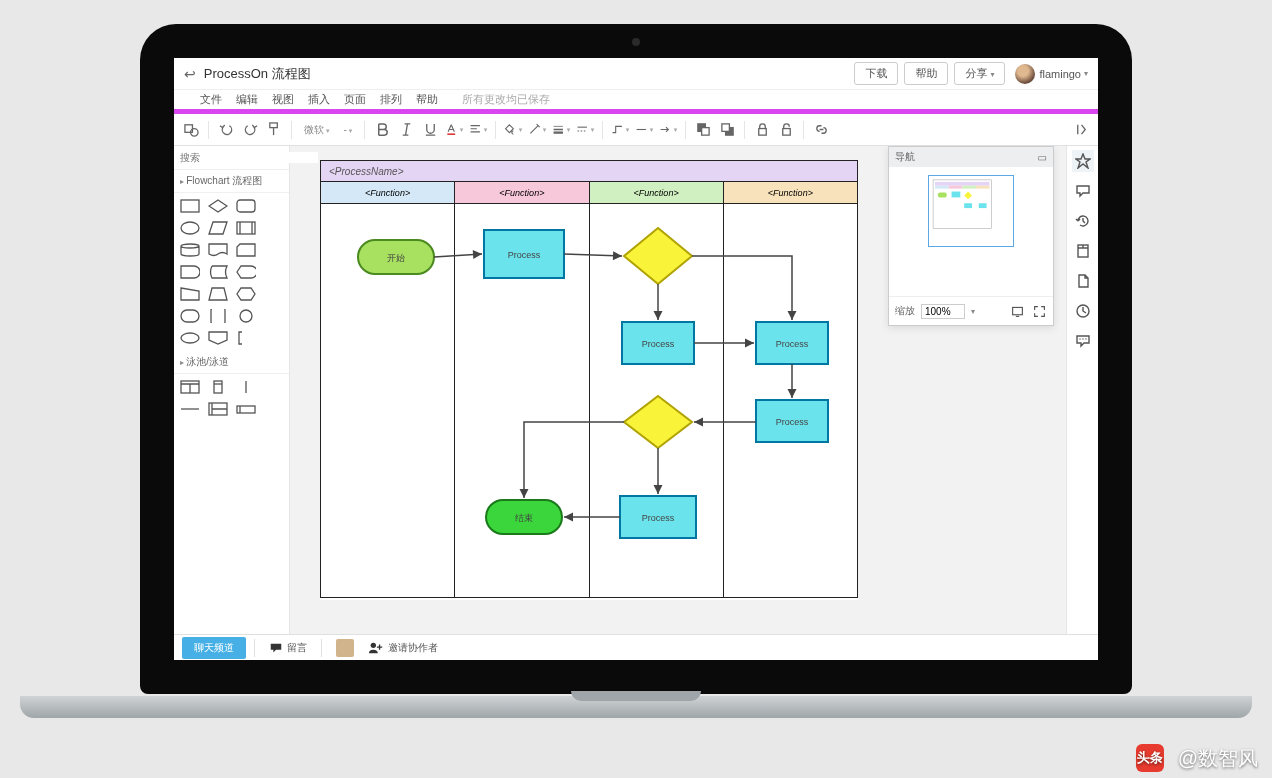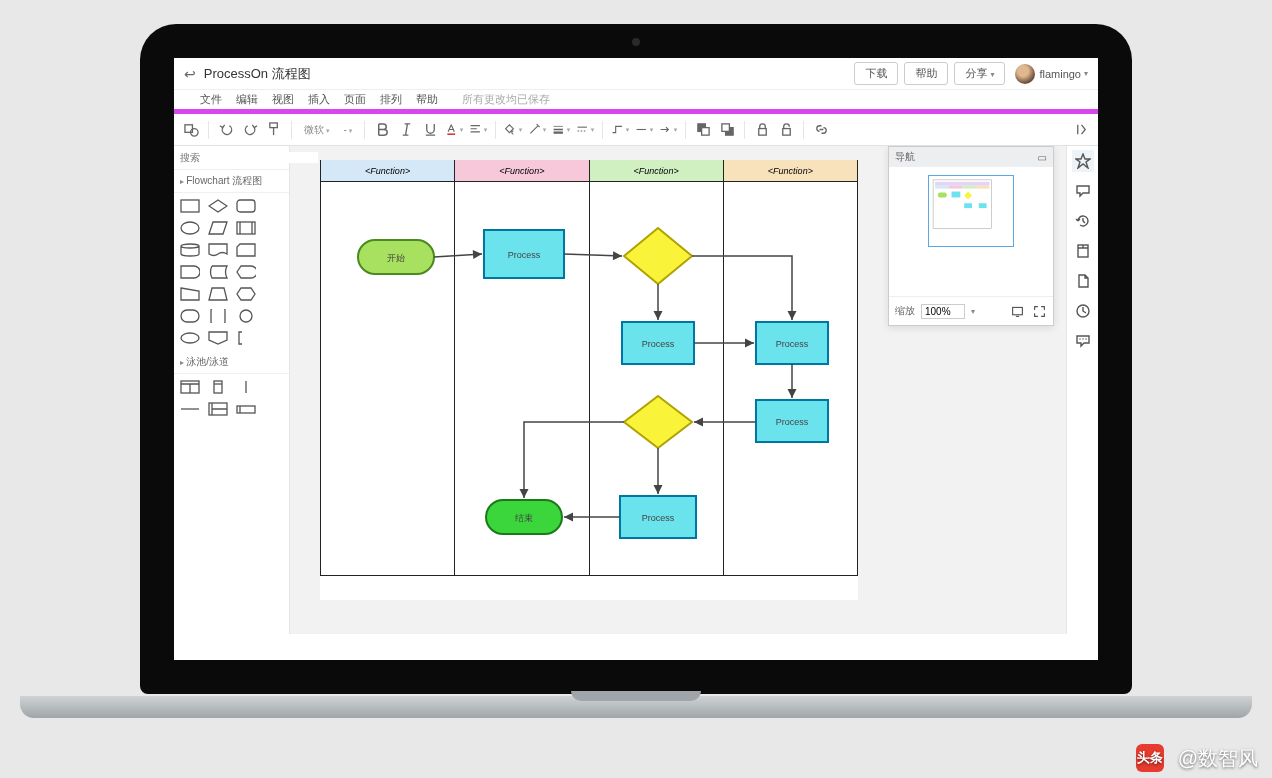--- a/index.html
+++ b/index.html
@@ -366,20 +366,21 @@
               </svg></div>
           <div class="sh"><svg viewBox="0 0 20 14">
                 <rect x="1" y="4" width="18" height="7"></rect>
                 <path d="M4 4 L4 11"></path>
               </svg></div>
         </div>
       </div>
 
       <div class="cv">
         <div class="diagram">
+          <div class="d-title">&lt;ProcessName&gt;</div>
           <div class="lanehdr">
             <div>&lt;Function&gt;</div>
             <div>&lt;Function&gt;</div>
             <div>&lt;Function&gt;</div>
             <div>&lt;Function&gt;</div>
           </div>
           <div class="lanebody">
             <div class="lane"></div>
               <div class="lane"></div>
               <div class="lane"></div>
@@ -508,20 +509,42 @@
             <div class="bico">
                 <svg viewBox="0 0 16 16">
                   <path d="M2 6 L2 2 L6 2 M10 2 L14 2 L14 6 M14 10 L14 14 L10 14 M6 14 L2 14 L2 10"></path>
                 </svg>
               </div>
           </div>
         </div>
       </div>
     </div>
 
+    <div class="ft">
+      <span class="tag">聊天频道</span>
+      <div style="width:1px;height:18px;background:#e0e0e0"></div>
+      <div class="item">
+        <svg width="14" height="14" viewBox="0 0 16 16" stroke="none" fill="#333">
+            <path d="M2 3 L14 3 L14 10 L8 10 L5 13 L5 10 L2 10 Z"></path>
+          </svg>
+        <span>留言</span>
+      </div>
+      <div style="width:1px;height:18px;background:#e0e0e0;margin-left:14px"></div>
+      <div class="item">
+        <div class="mini-av"></div>
+      </div>
+      <div class="item">
+        <svg width="16" height="14" viewBox="0 0 18 14" fill="#333">
+            <circle cx="6" cy="4" r="3"></circle>
+            <path d="M1 13 A5 4 0 0 1 11 13 Z"></path>
+            <path d="M13 3 L13 9 M10 6 L16 6" stroke="#333" stroke-width="1.5" fill="none"></path>
+          </svg>
+        <span>邀请协作者</span>
+      </div>
+    </div>
 
   </div>
 </div>
 
 <div class="wm">
   <div class="logo">头条</div>
   <span>@数智风</span>
 </div>
 
 </body></html>

